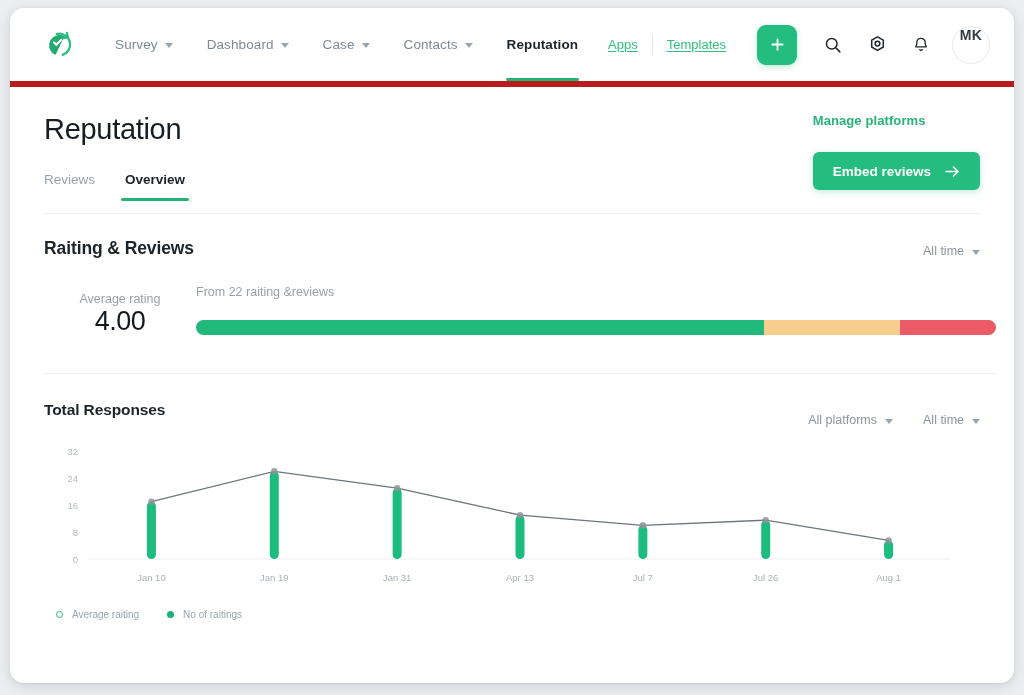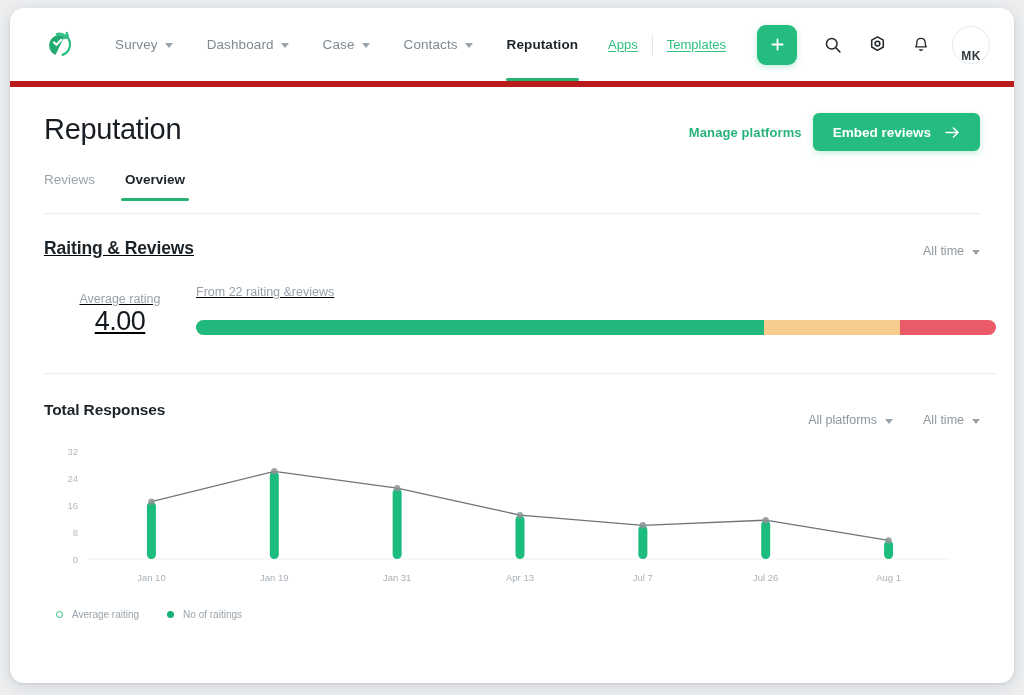--- a/index.html
+++ b/index.html
@@ -65,29 +65,29 @@
     cursor: pointer; margin-right: 14px;
     box-shadow: 0 2px 6px rgba(36,189,127,0.30);
   }
   .icon-btn {
     width: 34px; height: 34px; display: flex; align-items: center; justify-content: center;
     cursor: pointer; margin: 0 5px; color: #20272c;
   }
   .avatar {
     width: 38px; height: 38px; border-radius: 50%;
     border: 1px solid #e6e9ec; background: #fff;
-    display: flex; align-items: flex-end; justify-content: center;
-    font-size: 12px; font-weight: 700; color: #343c42;
+    display: flex; align-items: flex-start; justify-content: center;
+    font-size: 14px; font-weight: 700; color: #343c42;
     margin-left: 9px; cursor: pointer; letter-spacing: .4px;
   }
 
   
   .page-head { padding: 26px 34px 0 34px; position: relative; }
   .page-title { font-size: 29px; font-weight: 400; color: #171d22; letter-spacing: -.3px; }
-  .head-actions { position: absolute; right: 34px; top: 26px; display: flex; align-items: center; gap: 11px; }
+  .head-actions { position: absolute; right: 34px; top: 26px; display: flex; align-items: flex-start; gap: 24px; flex-direction: column; }
   .manage-link { font-size: 13px; color: #27b27a; font-weight: 600; cursor: pointer; letter-spacing: .1px; }
   .embed-btn {
     display: flex; align-items: center; gap: 14px;
     background: #24bd7f; color: #fff; border: none;
     font-family: inherit; font-size: 13.5px; font-weight: 700;
     padding: 0 20px; height: 38px; border-radius: 6px; cursor: pointer;
     box-shadow: 0 2px 7px rgba(36,189,127,0.28);
   }
   .arrow-r { display: inline-block; }
 
@@ -96,21 +96,21 @@
     font-size: 13.5px; color: #9aa4ac; cursor: pointer; position: relative; padding-bottom: 13px;
   }
   .tab.active { color: #1d2429; font-weight: 600; }
   .tab.active::after {
     content: ""; position: absolute; left: -4px; right: -4px; bottom: -1px;
     height: 3px; background: #27b273; border-radius: 2px;
   }
   .head-rule { height: 1px; background: #ebedef; margin: 0 34px; }
 
   
-  .rating-sec { padding: 24px 18px 0 34px; position: relative; text-decoration: underline; }
+  .rating-sec { padding: 24px 18px 0 34px; position: relative; }
   .sec-title { font-size: 17.5px; font-weight: 600; color: #1d2429; letter-spacing: -.1px; }
   .dropdown {
     display: inline-flex; align-items: center; gap: 8px;
     font-size: 12.5px; color: #8d969e; cursor: pointer;
   }
   .rating-filter { position: absolute; right: 34px; top: 30px; }
 
   .rating-body { display: flex; align-items: flex-end; margin-top: 26px; }
   .avg-block { width: 152px; text-align: center; }
   .avg-label { font-size: 12.5px; color: #98a1a9; }

